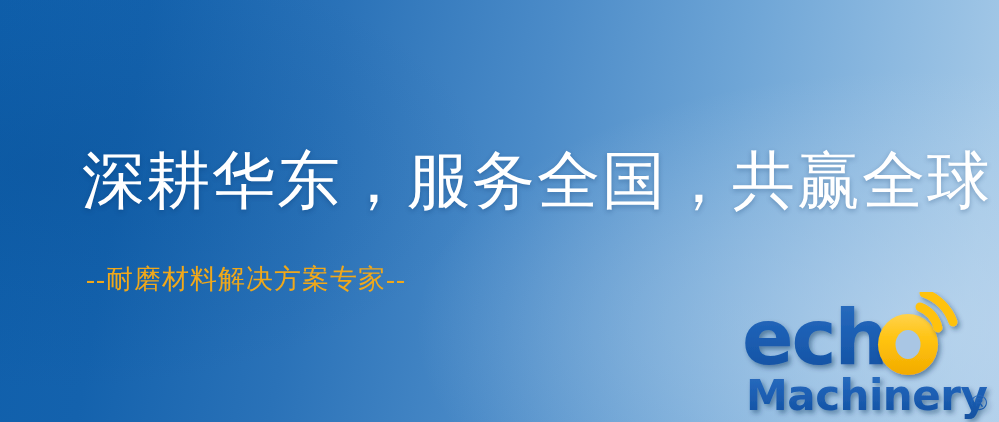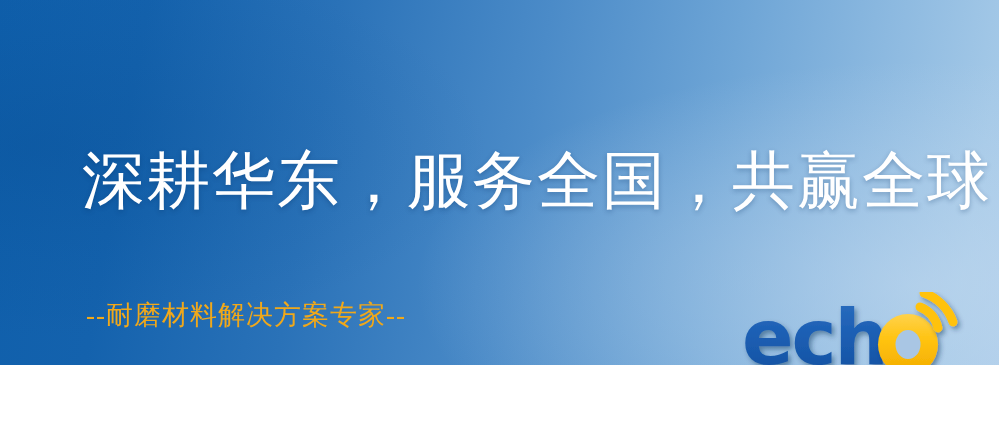--- a/index.html
+++ b/index.html
@@ -8,21 +8,21 @@
     padding: 0;
     background: #ffffff;
   }
   body {
     font-family: "Liberation Sans", sans-serif;
   }
 
   .banner {
     position: relative;
     width: 999px;
-    height: 365px;
+    height: 422px;
     overflow: hidden;
     background: linear-gradient(100deg,
         #0f5fab 0%,
         #1462ad 14%,
         #2a72b8 32%,
         #4b8bc8 52%,
         #6ea5d6 70%,
         #8cb9e0 84%,
         #a3c8e7 95%,
         #aacbe9 100%);
@@ -60,21 +60,20 @@
   .subtitle {
     position: absolute;
     left: 86px;
     top: 266px;
     font-family: "Liberation Serif", "DejaVu Serif", serif;
     font-size: 27px;
     line-height: 1;
     color: #f0a81a;
     letter-spacing: 1px;
     white-space: nowrap;
-    margin-top: 36px;
   }
 
   .logo {
     position: absolute;
     left: 742px;
     top: 292px;
     width: 258px;
     height: 130px;
   }
   .logo svg {

